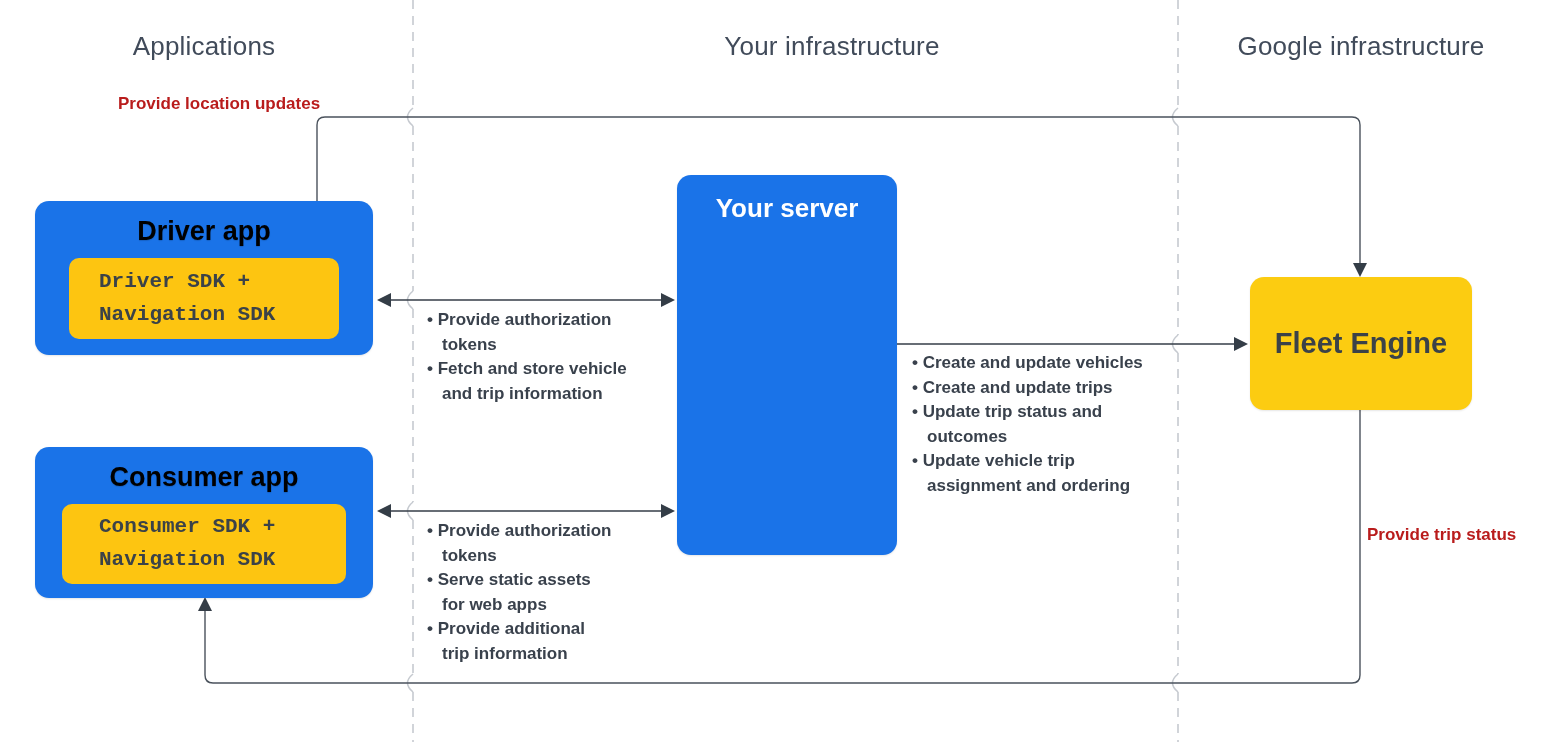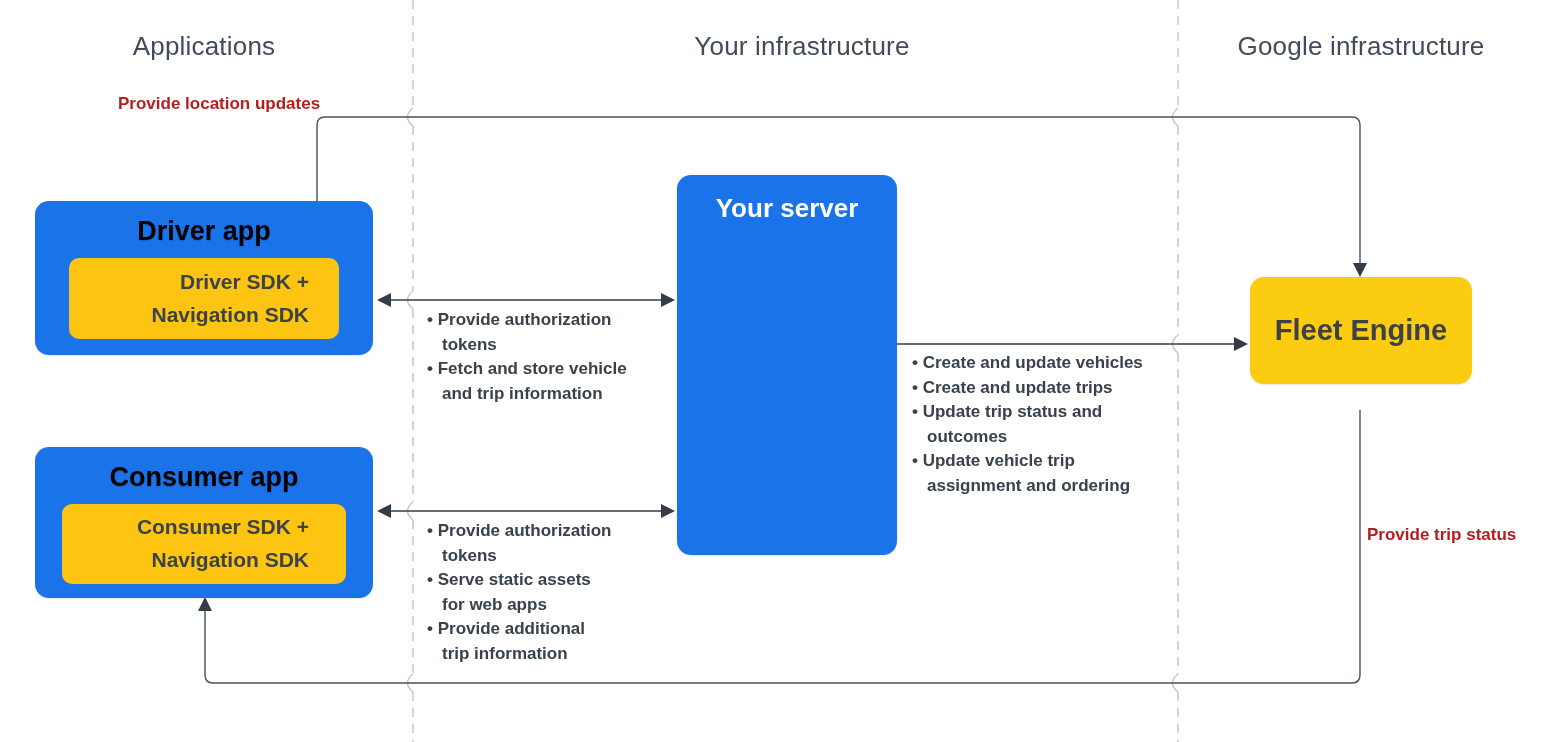--- a/index.html
+++ b/index.html
@@ -12,21 +12,22 @@
     position:absolute;top:31px;font-size:26px;font-weight:400;color:#414B5A;
     text-align:center;letter-spacing:0.2px;
   }
   .node{position:absolute;border-radius:14px;box-shadow:0 1px 2px rgba(0,0,0,0.10);}
   .node-title{
     text-align:center;font-weight:700;color:#000000;font-size:27px;margin-top:15px;
     text-shadow:0 1px 1px rgba(0,0,0,0.15);
   }
   .sdk-box{
     margin:11px auto 0 auto;border-radius:10px;display:flex;align-items:center;justify-content:center;
-    text-align:right;
+    text-align:left;
+    font-family:Liberation Mono, monospace;
   }
   .sdk-box span{
     display:block;max-width:210px;font-size:21px;font-weight:700;color:#3B4248;line-height:1.55;
   }
   .server-title{text-align:center;font-weight:700;color:#ffffff;font-size:26px;padding-top:18px;}
   .fleet{display:flex;align-items:center;justify-content:center;}
   .fleet-title{font-size:29px;font-weight:700;color:#3B4248;}
   .edge-label{
     position:absolute;font-size:17px;font-weight:700;color:#b91c1c;white-space:nowrap;
   }
@@ -61,21 +62,21 @@
 
     <line x1="390" y1="511" x2="662" y2="511" stroke="#343D47" stroke-width="1.7"></line>
     <polygon points="377,511 391,504 391,518" fill="#343D47"></polygon>
     <polygon points="675,511 661,504 661,518" fill="#343D47"></polygon>
 
     <line x1="897" y1="344" x2="1235" y2="344" stroke="#343D47" stroke-width="1.7"></line>
     <polygon points="1248,344 1234,337 1234,351" fill="#343D47"></polygon>
   </svg>
 
   <div class="col-header" style="left:59px;width:290px;">Applications</div>
-  <div class="col-header" style="left:652px;width:300px;text-align:center;">Your infrastructure</div>
+  <div class="col-header" style="left:682px;width:300px;text-align:center;">Your infrastructure</div>
   <div class="col-header" style="left:1211px;width:300px;">Google infrastructure</div>
 
   <div class="edge-label" style="left:118px;top:94px;">Provide location updates</div>
   <div class="edge-label" style="left:1367px;top:525px;">Provide trip status</div>
 
   <div class="node" style="left: 35px; top: 201px; width: 338px; height: 154px; background: rgb(26, 115, 232);">
     <div class="node-title">Driver app</div>
     <div class="sdk-box" style="width: 270px; height: 81px; background: rgb(253, 197, 17);">
       <span>Driver SDK + Navigation SDK</span>
     </div>
@@ -85,21 +86,21 @@
     <div class="node-title">Consumer app</div>
     <div class="sdk-box" style="width: 284px; height: 80px; background: rgb(253, 197, 17);">
       <span>Consumer SDK + Navigation SDK</span>
     </div>
   </div>
 
   <div class="node" style="left: 677px; top: 175px; width: 220px; height: 380px; background: rgb(26, 115, 232);">
     <div class="server-title">Your server</div>
   </div>
 
-  <div class="node fleet" style="left: 1250px; top: 277px; width: 222px; height: 107px; background: rgb(252, 204, 17);">
+  <div class="node fleet" style="left: 1250px; top: 277px; width: 222px; height: 133px; background: rgb(252, 204, 17);">
     <div class="fleet-title">Fleet Engine</div>
   </div>
 
   <div class="bullets" style="left:427px;top:308px;width:206px;">
     <div class="bullet-item">Provide authorization tokens</div>
     <div class="bullet-item">Fetch and store vehicle and trip information</div>
   </div>
 
   <div class="bullets" style="left:427px;top:519px;width:186px;">
     <div class="bullet-item">Provide authorization tokens</div>

